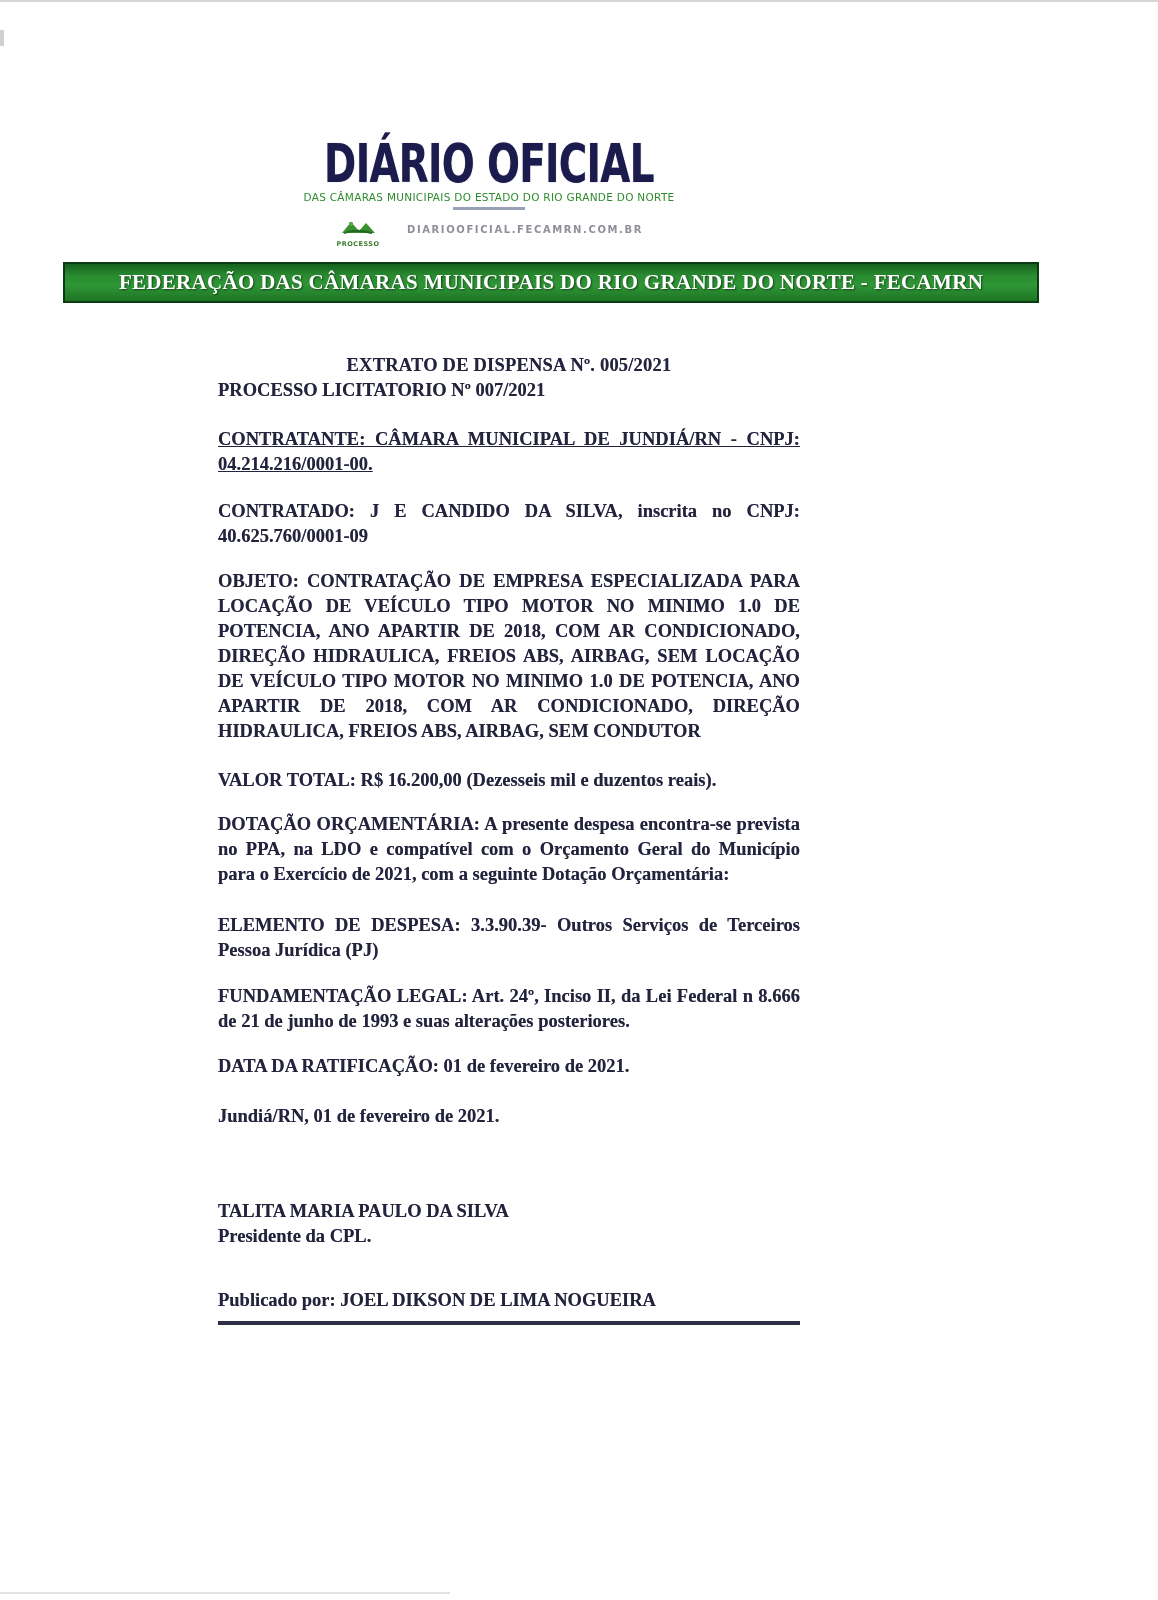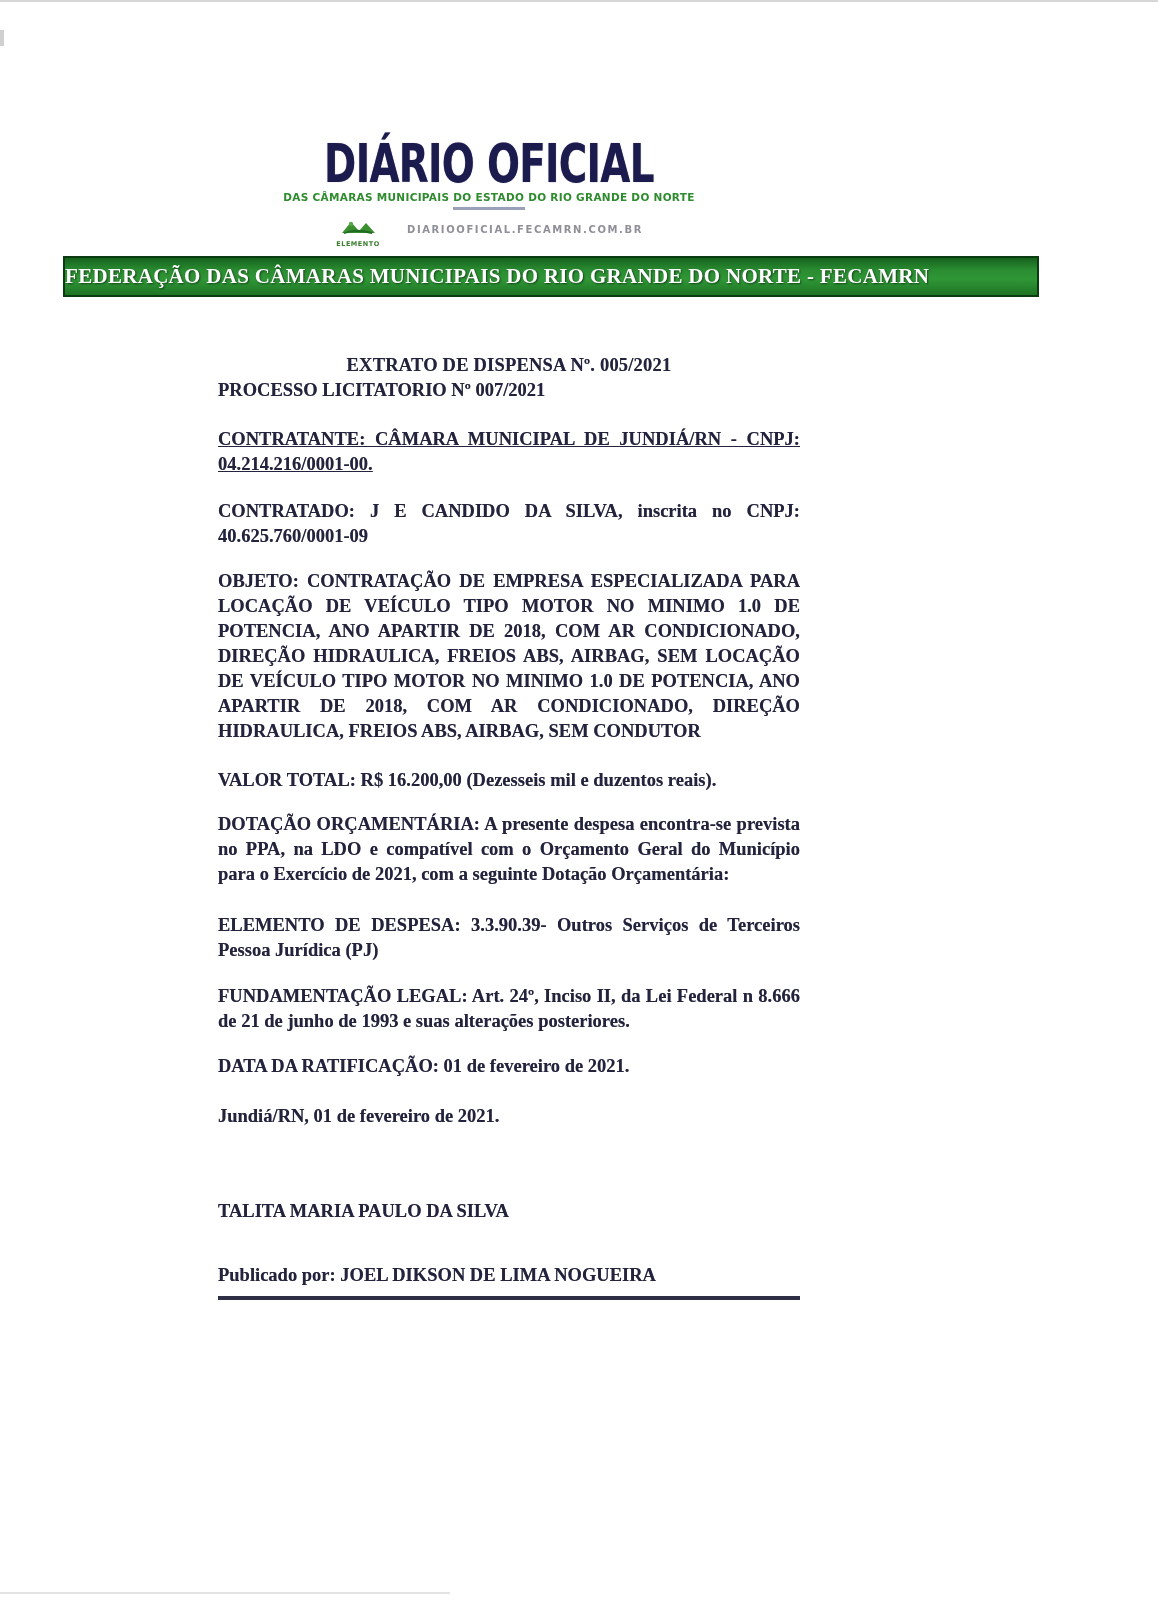--- a/index.html
+++ b/index.html
@@ -14,41 +14,41 @@
 
   
   .masthead { position:absolute; top:136px; left:63px; width:852px; text-align:center; }
   .mh-title {
     margin:0; font-family:"DejaVu Sans", sans-serif; font-weight:bold;
     font-size:54px; line-height:56px; color:#1b1b4d; letter-spacing:-1px;
     display:inline-block; transform:scaleX(0.72); transform-origin:center;
     white-space:nowrap; text-shadow:0 0 1px rgba(27,27,77,.6);
   }
   .mh-subtitle {
-    margin-top:0px; font-family:"DejaVu Sans", sans-serif; font-weight:bold;
+    margin-top:0px; font-family:"DejaVu Sans", sans-serif; font-weight:normal;
     font-size:10.5px; line-height:11px; color:#2e8b2e; letter-spacing:0.3px; white-space:nowrap;
   }
   .mh-underline { width:72px; height:3px; background:#9aa0b8; margin:4px auto 0; }
   .mh-logorow { margin-top:9px; display:flex; align-items:flex-start; justify-content:center; gap:26px; }
   .logo-wrap { width:46px; text-align:center; }
   .logo-caption {
     display:block; font-family:"DejaVu Sans", sans-serif; font-weight:bold;
     font-size:6.5px; color:#3b7d2e; letter-spacing:0.5px; margin-top:-1px;
   }
   .website {
     margin-top:5px; font-family:"DejaVu Sans", sans-serif; font-weight:bold;
     font-size:10px; color:#8f8f98; letter-spacing:1.6px; white-space:nowrap;
   }
 
   
   .banner {
-    position:absolute; top:256px; left:63px; width:976px; height:41px; box-sizing:border-box;
+    position:absolute; top:262px; left:63px; width:976px; height:41px; box-sizing:border-box;
     border:2px solid #0b3b10;
     background:linear-gradient(180deg,#15611d 0%, #2a8c31 32%, #2f9636 58%, #1d7424 100%);
-    display:flex; align-items:center; justify-content:flex-start;
+    display:flex; align-items:center; justify-content:center;
   }
   .banner-text {
     color:#ffffff; font-family:"Liberation Serif", serif; font-weight:bold;
     font-size:21px; letter-spacing:0.3px; white-space:nowrap;
     text-shadow:1px 1px 2px rgba(0,0,0,0.55);
   }
 
   
   .article {
     position:absolute; top:353px; left:218px; width:582px;
@@ -88,21 +88,21 @@
     <div class="mh-underline"></div>
     <div class="mh-logorow">
       <div class="logo-wrap">
         <span>
           <svg width="40" height="18" viewBox="0 0 40 18">
             <path d="M4 14 L13 3 L21 12 L28 4 L37 14 Z" fill="#3a8f2f"></path>
             <path d="M6 14 Q16 8 34 13 L34 15 Q16 11 6 15 Z" fill="#1f6b22"></path>
             <circle cx="13" cy="5" r="2.2" fill="#57a846"></circle>
           </svg>
         </span>
-        <span class="logo-caption">ELEMENTO</span>
+        <span class="logo-caption">PROCESSO</span>
       </div>
       <div class="website">DIARIOOFICIAL.FECAMRN.COM.BR</div>
     </div>
   </header>
 
   <div class="banner">
     <span class="banner-text">FEDERAÇÃO DAS CÂMARAS MUNICIPAIS DO RIO GRANDE DO NORTE - FECAMRN</span>
   </div>
 
   <main class="article">
@@ -117,20 +117,21 @@
     <p class="mb-c">OBJETO: CONTRATAÇÃO DE EMPRESA ESPECIALIZADA PARA LOCAÇÃO DE VEÍCULO TIPO MOTOR NO MINIMO 1.0 DE POTENCIA, ANO APARTIR DE 2018, COM AR CONDICIONADO, DIREÇÃO HIDRAULICA, FREIOS ABS, AIRBAG, SEM LOCAÇÃO DE VEÍCULO TIPO MOTOR NO MINIMO 1.0 DE POTENCIA, ANO APARTIR DE 2018, COM AR CONDICIONADO, DIREÇÃO HIDRAULICA, FREIOS ABS, AIRBAG, SEM CONDUTOR</p>
     <p class="mb-d">VALOR TOTAL: R$ 16.200,00 (Dezesseis mil e duzentos reais).</p>
     <p class="mb-e">DOTAÇÃO ORÇAMENTÁRIA: A presente despesa encontra-se prevista no PPA, na LDO e compatível com o Orçamento Geral do Município para o Exercício de 2021, com a seguinte Dotação Orçamentária:</p>
     <p class="mb-f">ELEMENTO DE DESPESA: 3.3.90.39- Outros Serviços de Terceiros Pessoa Jurídica (PJ)</p>
     <p class="mb-g">FUNDAMENTAÇÃO LEGAL: Art. 24º, Inciso II, da Lei Federal n 8.666 de 21 de junho de 1993 e suas alterações posteriores.</p>
     <p class="mb-h">DATA DA RATIFICAÇÃO: 01 de fevereiro de 2021.</p>
     <p class="mb-i">Jundiá/RN, 01 de fevereiro de 2021.</p>
 
     <div class="signature">
       <div>TALITA MARIA PAULO DA SILVA</div>
+      <div>Presidente da CPL.</div>
     </div>
 
     <div class="published">
       <div><span>Publicado por:</span> <span>JOEL DIKSON DE LIMA NOGUEIRA</span></div>
     </div>
 
     <hr class="sep-rule">
 
   </main>
 

